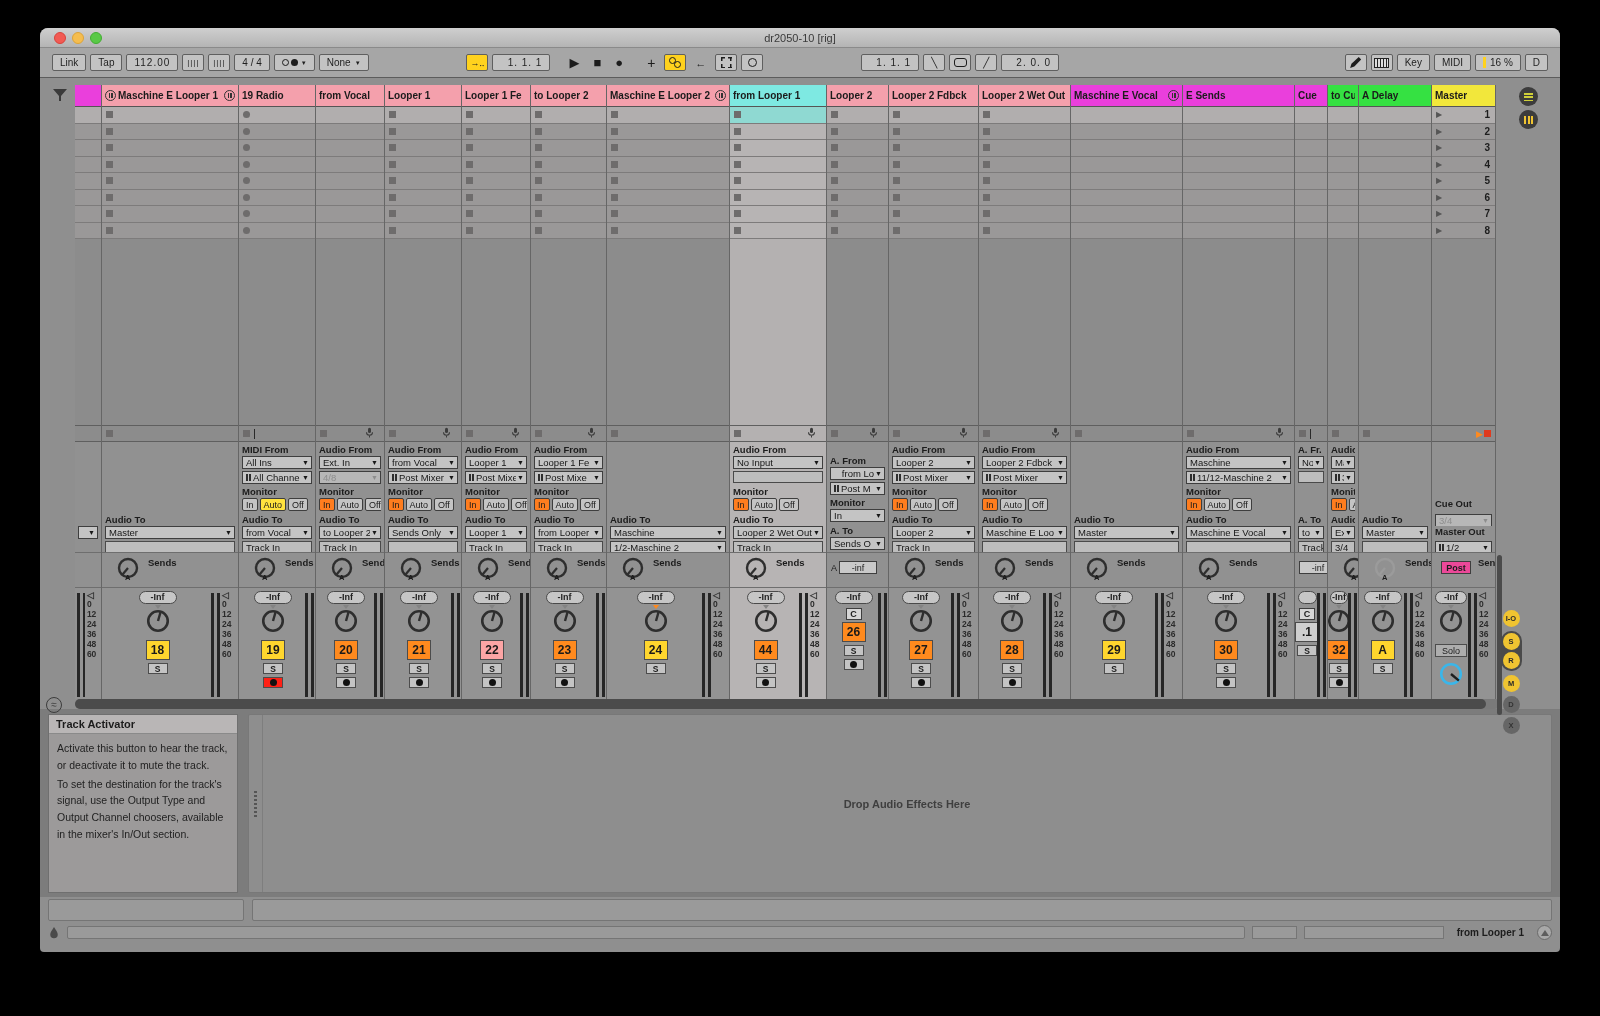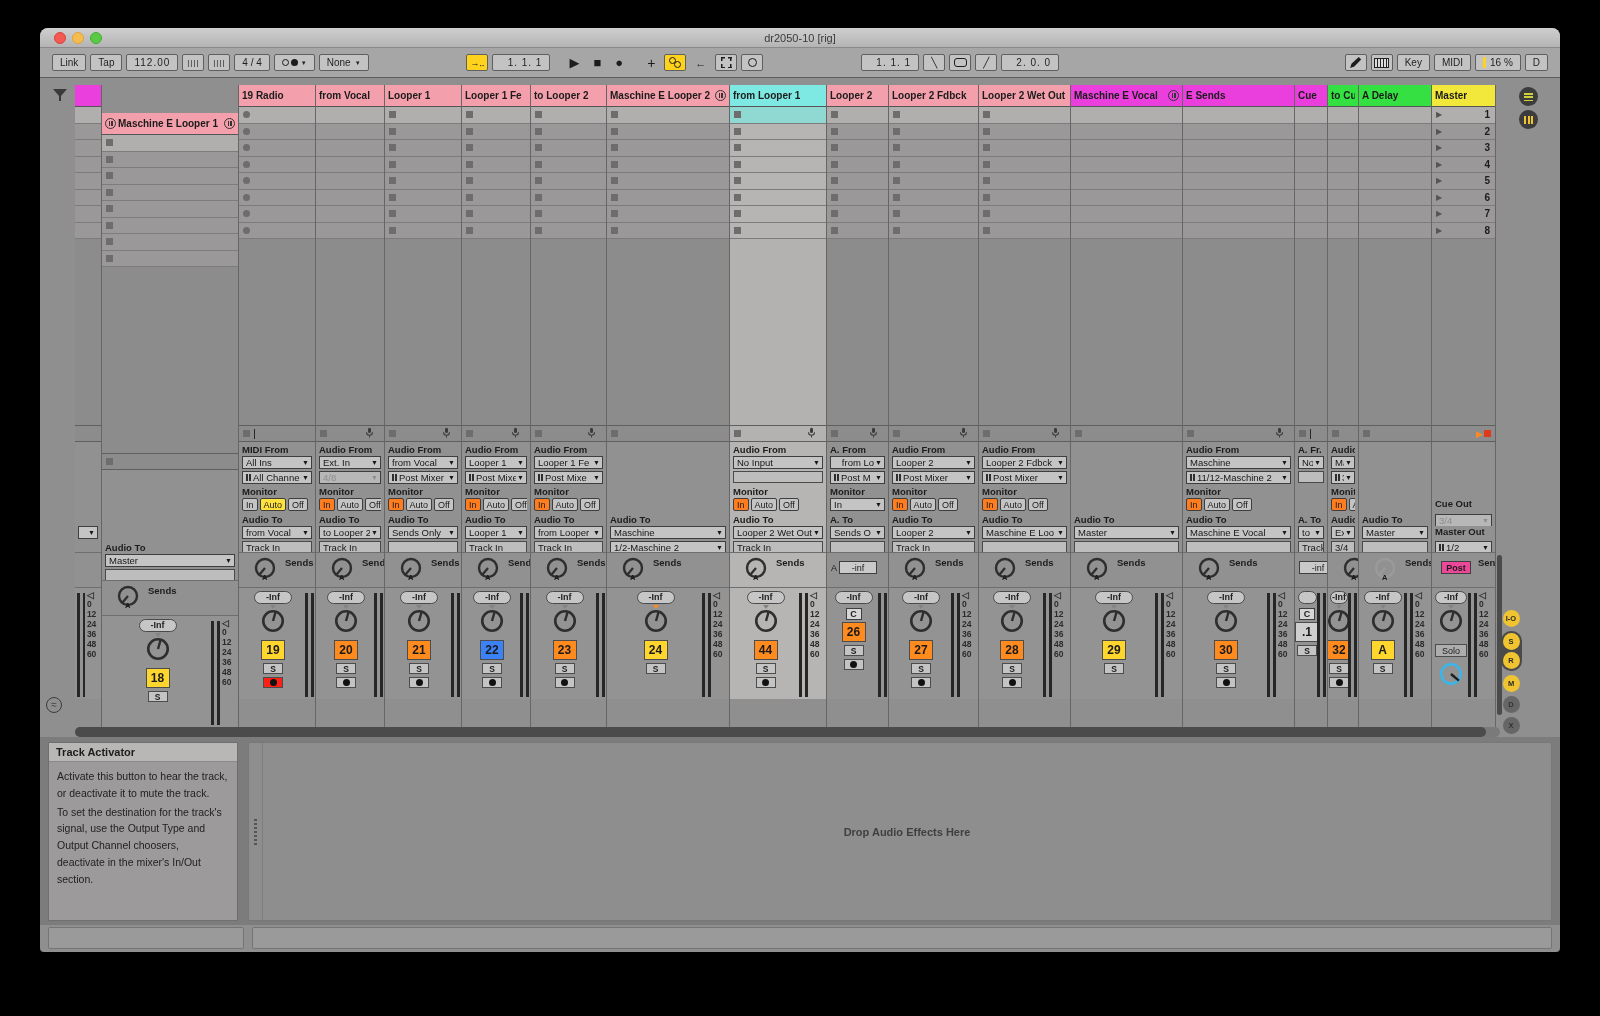--- a/index.html
+++ b/index.html
@@ -319,21 +319,21 @@
                 <div>0</div>
                 <div>12</div>
                 <div>24</div>
                 <div>36</div>
                 <div>48</div>
                 <div>60</div>
               </div>
             </div>
           </div>
           <div class="track-col" style="width: 137px;">
-            <div class="hdr" style="background: rgb(244, 160, 172); margin-top: 28px;">
+            <div class="hdr" style="background: rgb(244, 160, 172);">
               <div class="hicon">
                 <i></i>
                 <i></i>
               </div>
               <div class="tname">Maschine E Looper 1</div>
               <div class="hicon">
                 <i></i>
                 <i></i>
               </div>
             </div>
@@ -815,21 +815,21 @@
             <div class="mixer">
               <div class="mixleft">
                 <div class="volpill">-Inf</div>
                 <div class="panwrap">
                   <div class="panmark"></div>
                   <div><svg width="26" height="26" viewBox="0 0 24 24">
     <circle cx="12" cy="12" r="9" fill="none" stroke="#2e2e2e" stroke-width="2.4"></circle>
     <line x1="12" y1="12" x2="12" y2="2.5" stroke="#2e2e2e" stroke-width="2.2" transform="rotate(16 12 12)"></line>
                     </svg></div>
                 </div>
-                <div class="numbox" style="background: #3b82f6;">22</div>
+                <div class="numbox" style="background: #fca5a5;">22</div>
                 <div class="sbtn">S</div>
                 <div class="armbtn">
                   <i></i>
                 </div>
               </div>
               <div class="meterbar"></div>
             </div>
           </div>
           <div class="track-col" style="width: 76px;">
             <div class="hdr" style="background: rgb(244, 160, 172);">
@@ -1177,21 +1177,21 @@
             <div class="freearea"></div>
             <div class="stoprow">
               <div class="stop-sq"></div>
               <div class="mic"><svg width="9" height="12" viewBox="0 0 12 16">
     <rect x="4" y="1" width="4" height="7" rx="2" fill="#3c3c3c"></rect>
     <path d="M2 7 a4 4 0 0 0 8 0" fill="none" stroke="#3c3c3c" stroke-width="1.4"></path>
     <line x1="6" y1="11.5" x2="6" y2="14" stroke="#3c3c3c" stroke-width="1.4"></line>
                 </svg></div>
             </div>
             <div class="io">
-              <div class="ioslot" style="height: 12px;">
+              <div class="ioslot" style="height: 12px; margin-top: 11px;">
                 <div class="iolabel">A. From</div>
               </div>
               <div class="ioslot" style="height: 15px; text-align: right;">
                 <div class="iosel">
                   <div class="v">from Lo</div>
                   <div class="arr">▼</div>
                 </div>
               </div>
               <div class="ioslot" style="height: 15px;">
                 <div class="iosel">
@@ -2009,21 +2009,21 @@
 
     <div class="hscroll">
         <div class="hthumb"></div>
       </div>
 
     <div class="bottomwrap">
       <div class="helpbox">
         <div class="helptitle">Track Activator</div>
         <div class="helpbody">
           <p>Activate this button to hear the track, or deactivate it to mute the track.</p>
-          <p>To set the destination for the track's signal, use the Output Type and Output Channel choosers, deactivate in the mixer's In/Out section.</p>
+          <p>To set the destination for the track's signal, use the Output Type and Output Channel choosers, available in the mixer's In/Out section.</p>
         </div>
       </div>
       <div class="devicearea">
         <div class="dragstrip">
             <i></i>
           </div>
         <div class="droparea">
           <span class="drophint">Drop Audio Effects Here</span>
         </div>
       </div>

